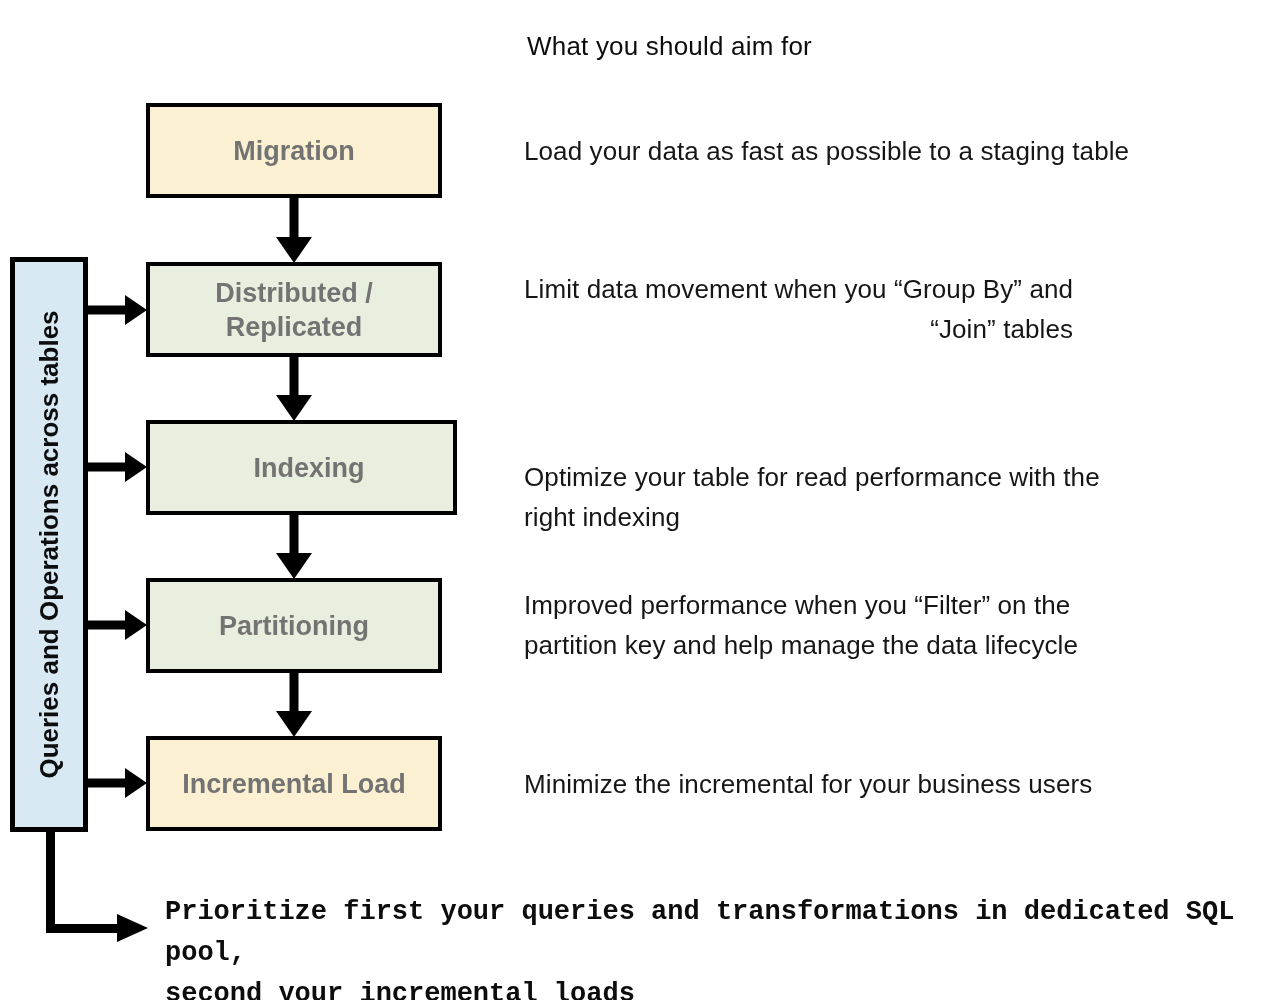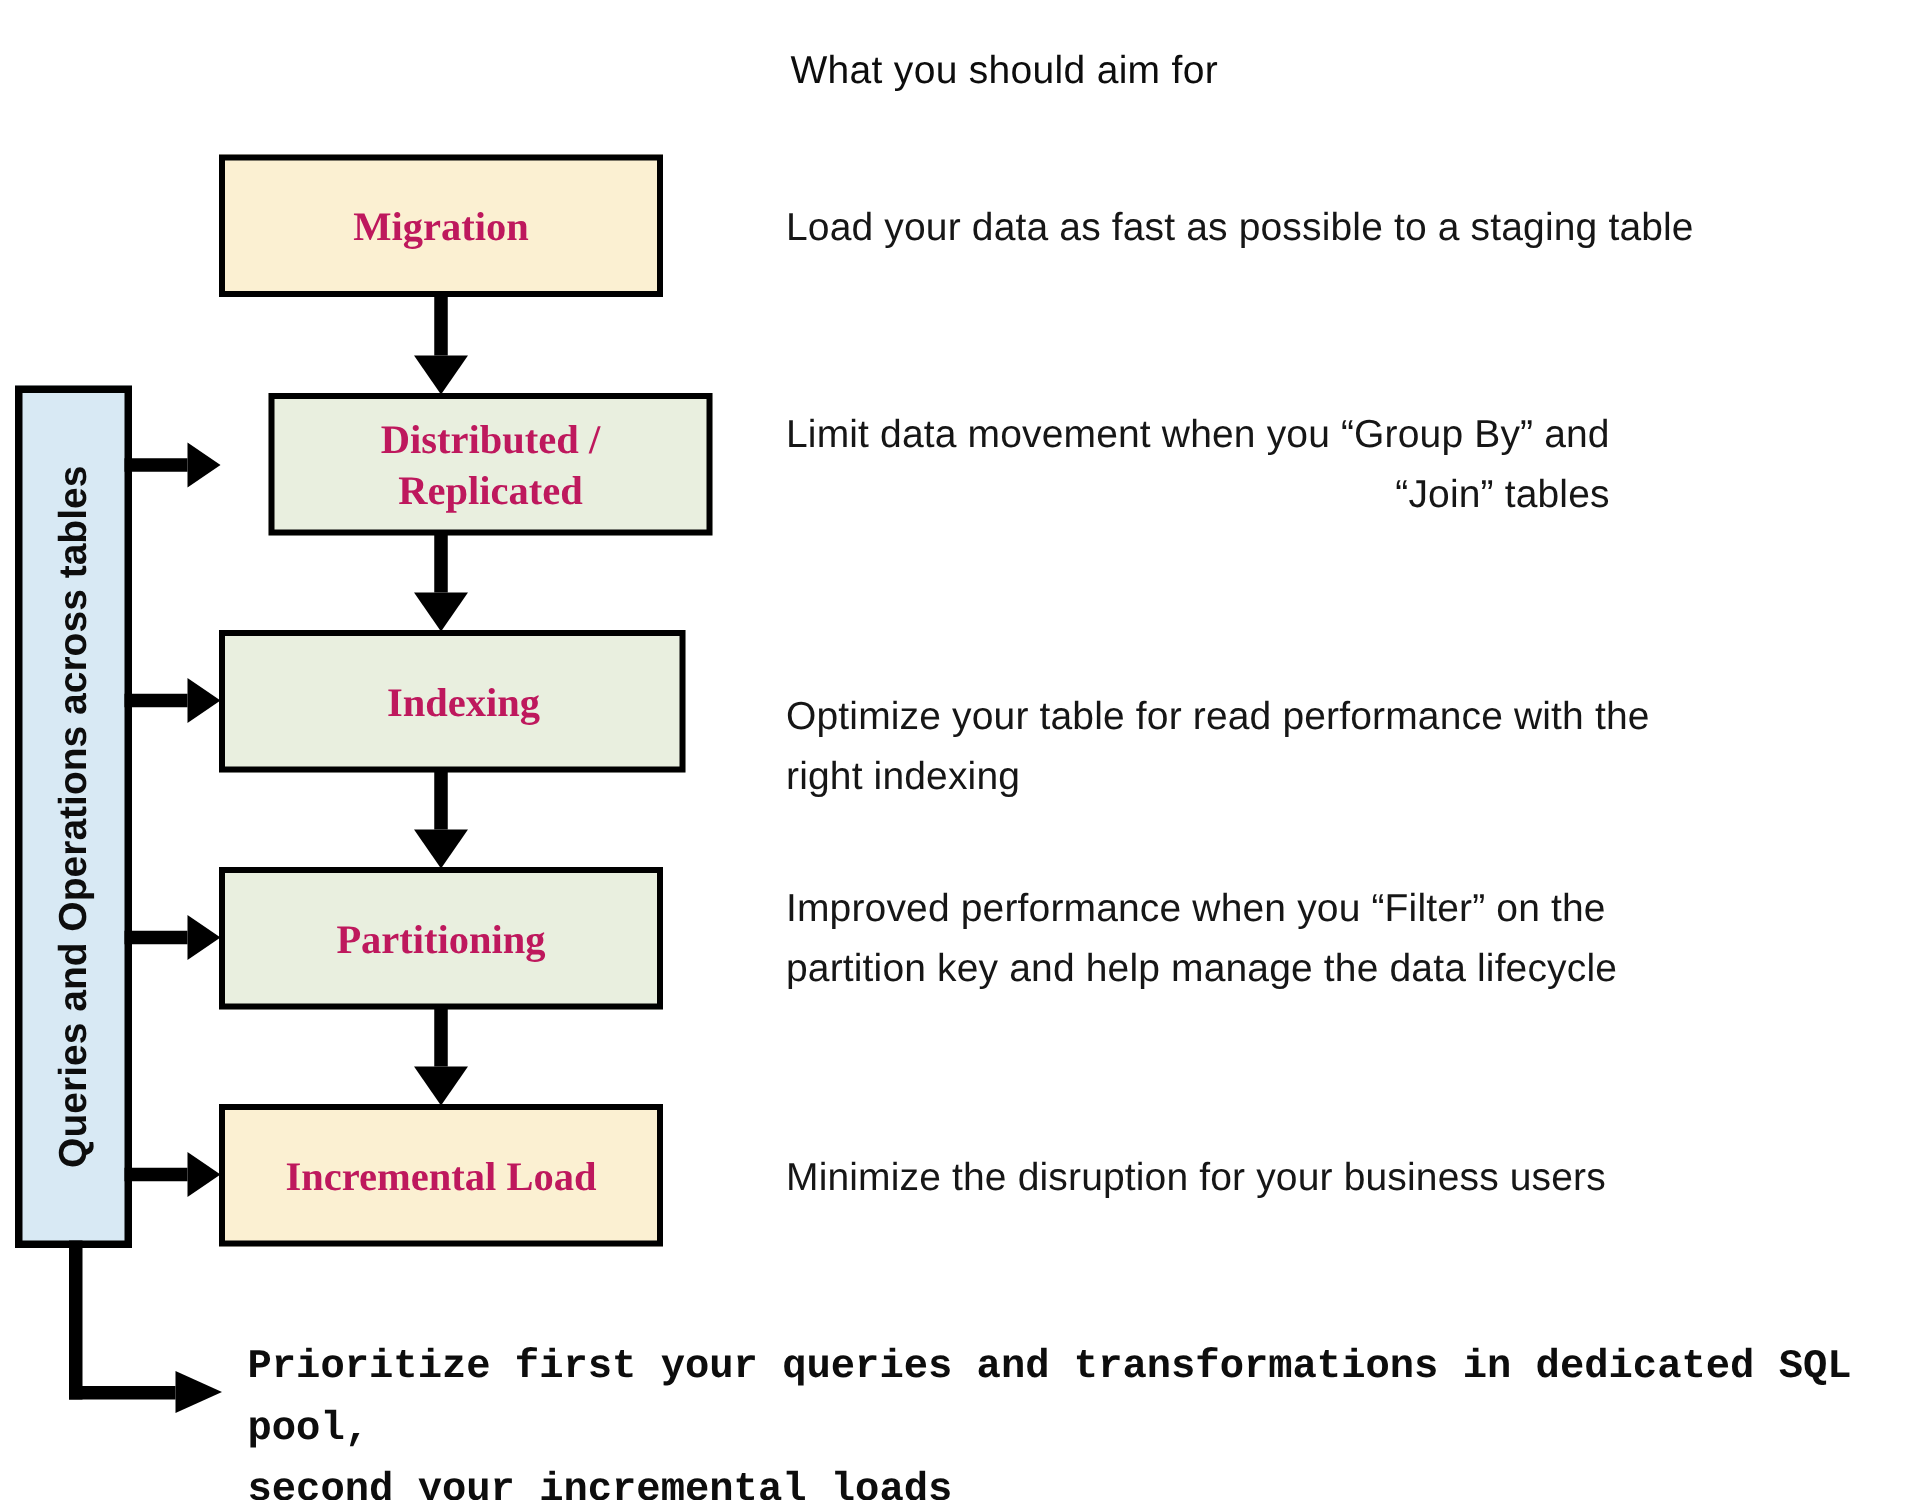--- a/index.html
+++ b/index.html
@@ -33,24 +33,23 @@
     font-family: Liberation Mono, monospace;
   }
   
   .node {
     position: absolute;
     left: 146px;
     width: 288px; height: 87px;
     border: 4px solid #000000;
     display: flex; align-items: center; justify-content: center;
     text-align: center;
-    font-size: 27px; font-weight: bold; color: #be185d;
+    font-size: 27px; font-weight: bold; color: #737373;
     white-space: pre-line;
     line-height: 34px;
-    font-family: Liberation Serif, serif;
   }
   
   .sidebar {
     position: absolute;
     left: 10px; top: 257px;
     width: 68px; height: 565px;
     border: 5px solid #000000;
     display: flex; align-items: center; justify-content: center;
     overflow: visible;
   }
@@ -107,21 +106,21 @@
 
   <div class="title">What you should aim for</div>
 
   <div class="sidebar" style="background-color: rgb(216, 233, 244);">
     <span class="vtext">Queries and Operations across tables</span>
   </div>
 
   <div class="node" style="top: 103px; background-color: rgb(251, 240, 210);">
     <span>Migration</span>
   </div>
-  <div class="node" style="top: 262px; background-color: rgb(233, 239, 223); margin-left: 33px;">
+  <div class="node" style="top: 262px; background-color: rgb(233, 239, 223);">
     <span>Distributed /
 Replicated</span>
   </div>
   <div class="node" style="top: 420px; background-color: rgb(233, 239, 223); padding-left: 15px;">
     <span>Indexing</span>
   </div>
   <div class="node" style="top: 578px; background-color: rgb(233, 239, 223);">
     <span>Partitioning</span>
   </div>
   <div class="node" style="top: 736px; background-color: rgb(251, 240, 210);">
@@ -166,18 +165,18 @@
   <div class="elbow-h"></div>
   <div class="elbow-head"></div>
 
   <div class="desc" style="top:131px;">Load your data as fast as possible to a staging table</div>
   <div class="desc" style="top:269px;text-align:right;">Limit data movement when you “Group By” and
 “Join” tables</div>
   <div class="desc" style="top:410px;margin-top:47px;">Optimize your table for read performance with the
 right indexing</div>
   <div class="desc" style="top:585px;">Improved performance when you “Filter” on the
 partition key and help manage the data lifecycle</div>
-  <div class="desc" style="top:764px;">Minimize the disruption for your business users</div>
+  <div class="desc" style="top:764px;">Minimize the incremental for your business users</div>
 
   <div class="footer-note">Prioritize first your queries and transformations in dedicated SQL pool,
 second your incremental loads</div>
 
 </div>
 
 </body></html>

